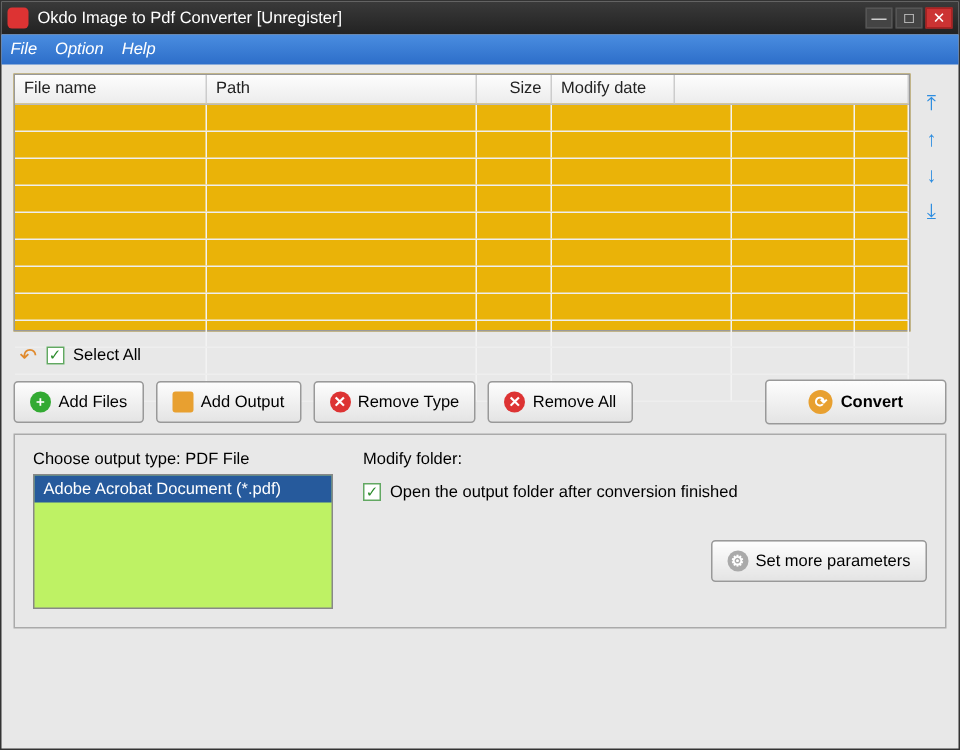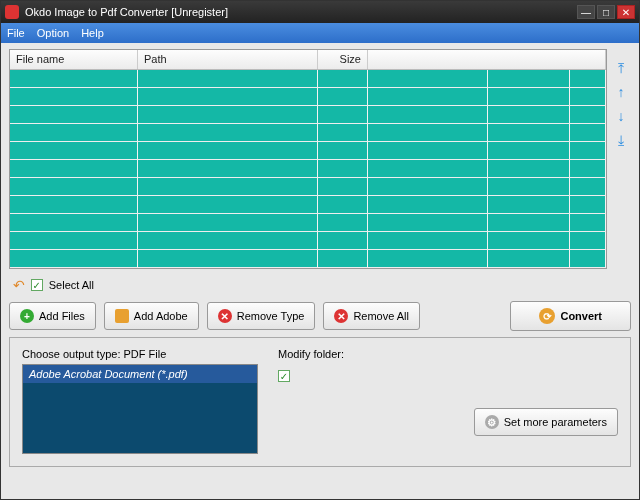--- a/index.html
+++ b/index.html
@@ -4,47 +4,47 @@
 <style>
 * { box-sizing: border-box; margin: 0; padding: 0; font-family: Tahoma, Arial, sans-serif; font-size: 11px; }
 body { background: #e8e8e8; width: 640px; height: 500px; overflow: hidden; }
 .window { width: 640px; height: 500px; background: #e8e8e8; border: 1px solid #333; display: flex; flex-direction: column; }
 .titlebar { background: linear-gradient(#3a3a3a,#222); color: #fff; height: 22px; display: flex; align-items: center; padding: 0 4px; font-size: 12px; }
 .titlebar .ticon { width: 14px; height: 14px; background: #d33; border-radius: 3px; margin-right: 6px; }
 .titlebar .spacer { flex: 1; }
 .wbtn { width: 18px; height: 14px; margin-left: 2px; display: flex; align-items: center; justify-content: center; color: #fff; font-size: 10px; border: 1px solid #555; background: #444; cursor: pointer; }
 .wbtn.close { background: #c33; border-color: #a22; }
 .menubar { background: linear-gradient(#4a8de0,#2d6ec9); color: #fff; height: 20px; display: flex; align-items: center; padding: 0 6px; gap: 12px; font-size: 12px; }
-.menubar span { cursor: pointer; }
+.menubar span { cursor: pointer; font-style: italic; }
 .content { flex: 1; padding: 6px 8px; display: flex; flex-direction: column; gap: 6px; }
 .tablewrap { display: flex; }
-.table { flex: 1; border: 1px solid #999; background: #14b8a6; height: 220px; }
+.table { flex: 1; border: 1px solid #999; background: #eab308; height: 172px; }
 .thead { display: flex; background: linear-gradient(#fdfdfd,#ececec); border-bottom: 1px solid #bbb; height: 20px; }
 .th { border-right: 1px solid #ccc; padding: 3px 6px; color: #222; font-weight: normal; }
 .tbody { height: 198px; overflow: hidden; }
 .trow { display: flex; height: 18px; border-bottom: 1px solid #eee; }
 .td { border-right: 1px solid #f3f3f3; }
 .sidebtns { width: 24px; display: flex; flex-direction: column; align-items: center; gap: 6px; padding: 10px 0 0 4px; }
 .arrowbtn { width: 18px; height: 18px; display: flex; align-items: center; justify-content: center; color: #2d8de0; cursor: pointer; font-size: 14px; }
 .selrow { display: flex; align-items: center; gap: 6px; padding: 2px 4px; }
 .selrow .undo { color: #e08a2d; font-size: 14px; }
 .btnrow { display: flex; gap: 8px; align-items: center; }
 .btn { height: 28px; padding: 0 10px; background: linear-gradient(#fdfdfd,#e4e4e4); border: 1px solid #999; border-radius: 3px; display: flex; align-items: center; gap: 5px; cursor: pointer; }
 .btn.big { height: 30px; padding: 0 28px; font-weight: bold; }
 .icn { width: 14px; height: 14px; border-radius: 50%; display: inline-flex; align-items: center; justify-content: center; color: #fff; font-size: 10px; font-weight: bold; }
 .icn.add { background: #3a3; }
 .icn.folder { background: #e8a030; border-radius: 2px; }
 .icn.remove { background: #d33; }
 .icn.convert { width: 16px; height: 16px; background: #e8a030; }
 .icn.gear { background: #aaa; }
 .panel { border: 1px solid #aaa; background: #e8e8e8; padding: 10px 12px 12px; display: flex; gap: 20px; }
-.panel .left { width: 236px; }
+.panel .left { width: 200px; }
 .panel .right { flex: 1; display: flex; flex-direction: column; gap: 6px; }
 .outlbl { margin-bottom: 4px; }
-.listbox { border: 1px solid #888; background: #0c4a6e; height: 90px; margin-top: 4px; font-style: italic; }
+.listbox { border: 1px solid #888; background: #bef264; height: 90px; margin-top: 4px; }
 .listitem { background: #265a9c; color: #fff; padding: 3px 6px; }
 .inrow { display: flex; gap: 6px; align-items: center; }
 .txtinput { flex: 1; height: 22px; border: 1px solid #888; padding: 0 4px; background: #fff; }
 .smbtn { height: 22px; padding: 0 10px; border: 1px solid #888; background: linear-gradient(#fdfdfd,#e4e4e4); border-radius: 3px; cursor: pointer; display: flex; align-items: center; }
 .chk { display: flex; align-items: center; gap: 6px; }
 .chkbox { width: 12px; height: 12px; border: 1px solid #62a862; display: inline-flex; align-items: center; justify-content: center; color: #2a8a2a; font-size: 10px; background: #fff; }
 .rightend { display: flex; justify-content: flex-end; margin-top: 20px; }
 </style>
 </head>
 <body>
@@ -63,20 +63,21 @@
     <span>Option</span>
     <span>Help</span>
   </div>
   <div class="content">
     <div class="tablewrap">
       <div class="table">
         <div class="thead">
           <div class="th" style="width:128px">File name</div>
           <div class="th" style="width:180px">Path</div>
           <div class="th" style="width:50px;text-align:right">Size</div>
+          <div class="th" style="width:82px">Modify date</div>
           <div class="th" style="flex:1"></div>
         </div>
         <div class="tbody">
           <div class="trow">
               <div class="td" style="width:128px"></div>
               <div class="td" style="width:180px"></div>
               <div class="td" style="width:50px"></div>
               <div class="td" style="width:120px"></div>
               <div class="td" style="width:82px"></div>
               <div class="td" style="flex:1"></div>
@@ -177,21 +178,21 @@
       <span>Select All</span>
     </div>
 
     <div class="btnrow">
       <div class="btn">
           <span class="icn add">+</span>
           <span>Add Files</span>
         </div>
       <div class="btn">
           <span class="icn folder"></span>
-          <span>Add Adobe</span>
+          <span>Add Output</span>
         </div>
       <div class="btn">
           <span class="icn remove">✕</span>
           <span>Remove Type</span>
         </div>
       <div class="btn">
           <span class="icn remove">✕</span>
           <span>Remove All</span>
         </div>
       <div style="flex:1"></div>
@@ -205,20 +206,21 @@
       <div class="left">
         <div class="outlbl">Choose output type:  PDF File</div>
         <div class="listbox">
           <div class="listitem">Adobe Acrobat Document (*.pdf)</div>
         </div>
       </div>
       <div class="right">
         <div class="outlbl">Modify folder:</div>
         <div class="chk">
           <span class="chkbox">✓</span>
+          <span>Open the output folder after conversion finished</span>
         </div>
         <div class="rightend">
           <div class="btn">
               <span class="icn gear">⚙</span>
               <span>Set more parameters</span>
             </div>
         </div>
       </div>
     </div>
   </div>

